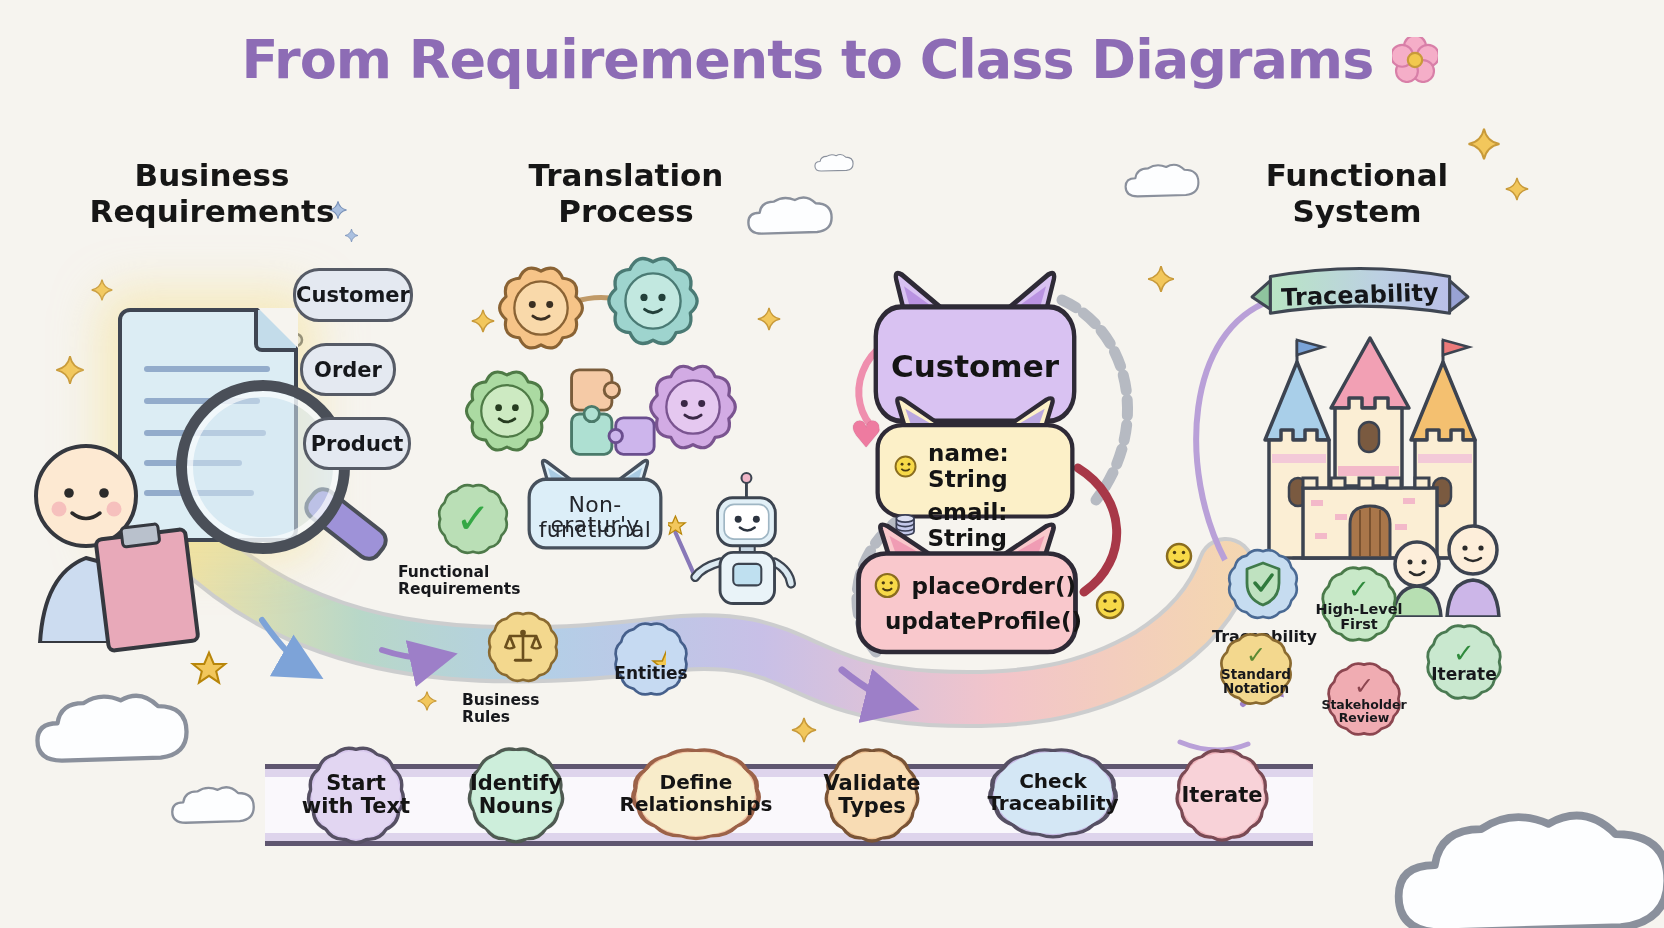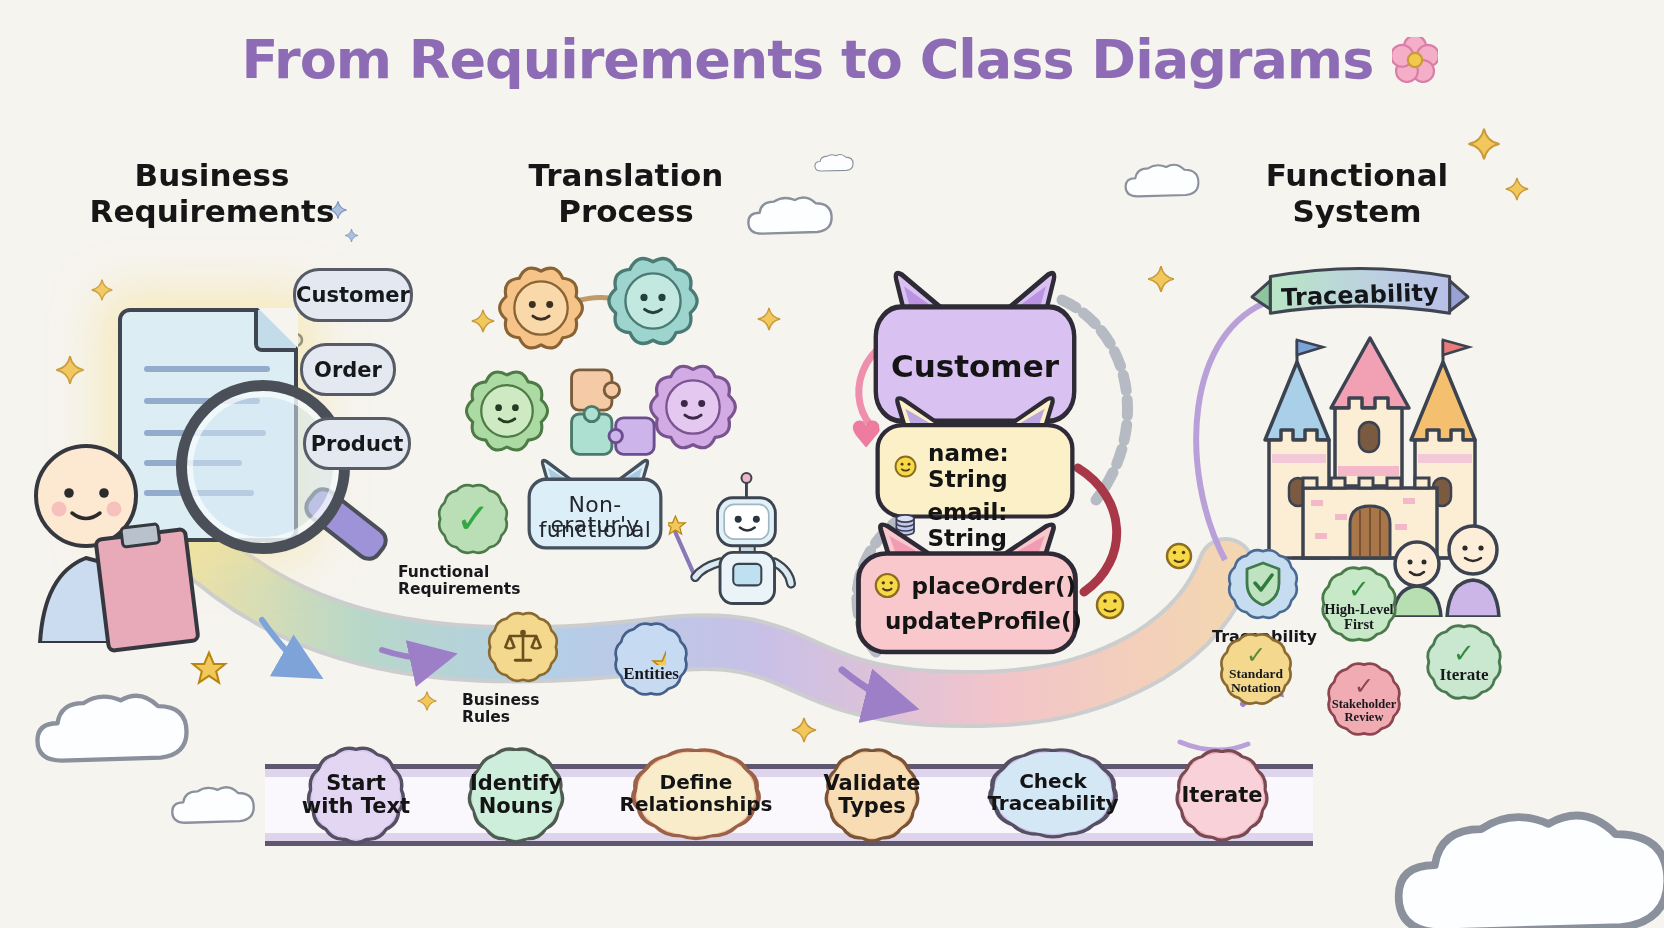--- a/index.html
+++ b/index.html
@@ -61,21 +61,21 @@
   .clip-tab{
     position:absolute;left:50%;top:-12px;transform:translateX(-50%);
     width:34px;height:16px;background:#b9c1cc;border:3px solid #35383f;border-radius:5px;
   }
   
   .seal{position:absolute;display:flex;flex-direction:column;align-items:center;
         justify-content:center;text-align:center;z-index:3;}
   .rosette{position:absolute;inset:0;width:100%;height:100%;z-index:0;}
   .seal > *:not(.rosette){position:relative;z-index:1;}
   .seal .inner{position:absolute;inset:11%;border-radius:50%;z-index:0;}
-  .seal-label{font-weight:800;color:#17181c;line-height:1.05;font-family:Liberation Serif, serif;}
+  .seal-label{font-weight:800;color:#17181c;line-height:1.05;}
   .check{font-weight:900;line-height:1;}
   .badge-caption{position:absolute;text-align:left;font-weight:800;color:#17181c;
                  line-height:1.1;z-index:3;}
   
   .catbox{position:absolute;z-index:3;}
   .catbox > svg{position:absolute;inset:0;width:100%;height:100%;}
   .catbox-title{position:absolute;left:0;right:0;top:50%;text-align:center;
     font-size:31px;font-weight:800;color:#141414;}
   .cat-rows{position:absolute;left:24px;right:8px;display:flex;flex-direction:column;gap:7px;}
   .cat-row{display:flex;align-items:center;gap:11px;font-size:23px;font-weight:800;color:#141414;}

